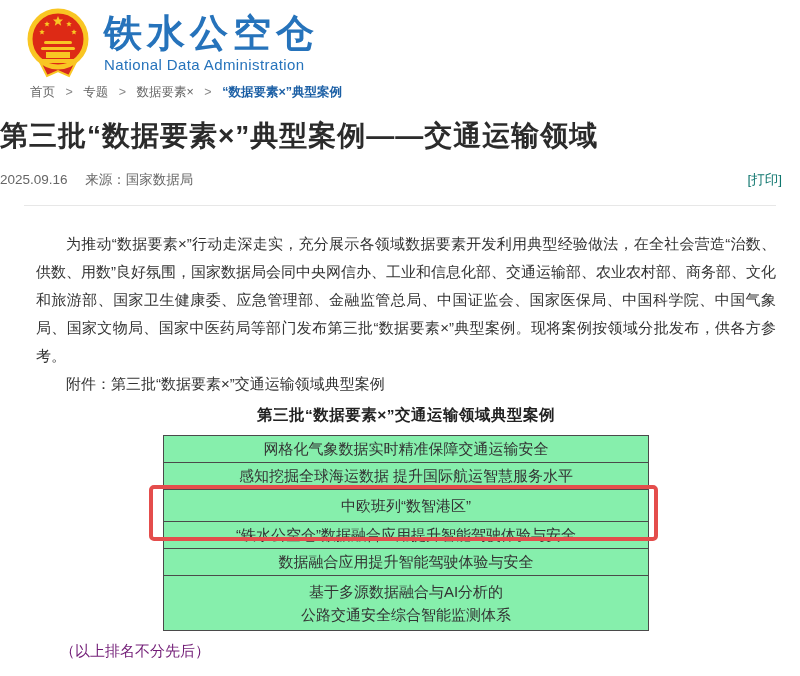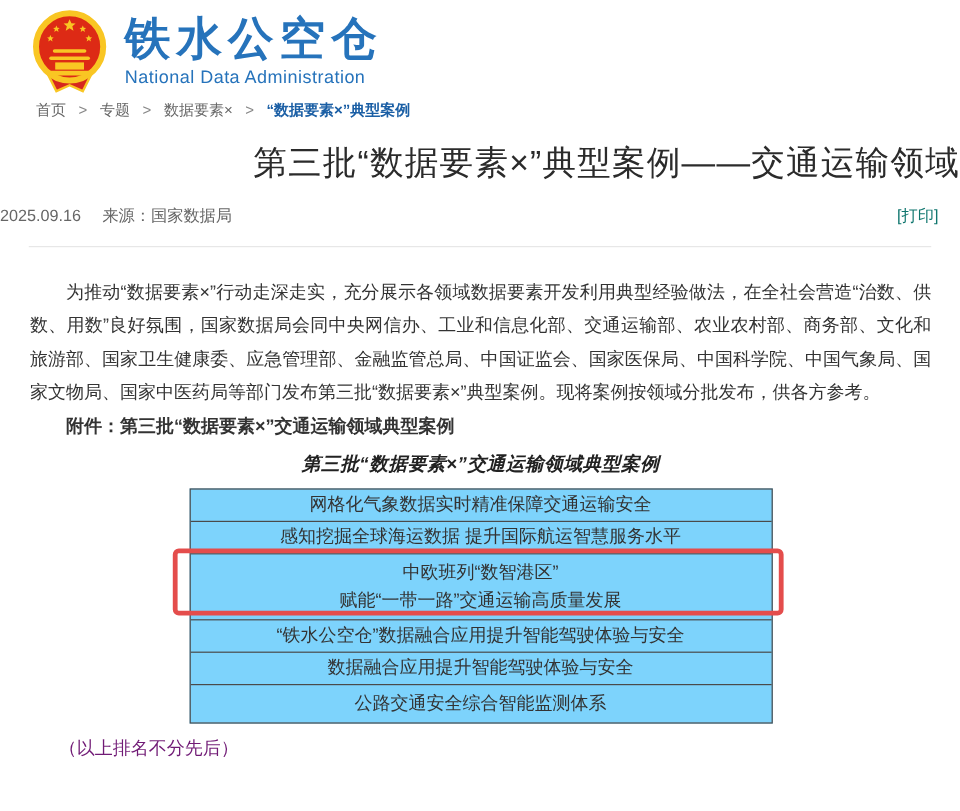--- a/index.html
+++ b/index.html
@@ -14,33 +14,33 @@
   .emblem { width:68px; height:70px; flex:0 0 auto; }
   .brand { margin-left:12px; padding-top:4px; }
   .brand-cn { font-size:38px; font-weight:bold; color:#2673bb; letter-spacing:5px; line-height:42px; }
   .brand-en { font-size:15px; color:#2673bb; letter-spacing:.4px; margin-top:2px; }
   
   .breadcrumb { margin:6px 0 0 30px; font-size:12.5px; color:#666; }
   .breadcrumb .sep { margin:0 7px; color:#888; }
   .crumb-link { color:#666; cursor:pointer; }
   .crumb-current { color:#1b5fa5; font-weight:bold; cursor:pointer; }
   
-  .article-title { text-align:right; font-size:28px; font-weight:normal; color:#2b2b2b; margin-top:16px; letter-spacing:1px; }
+  .article-title { text-align:left; font-size:28px; font-weight:bold; color:#2b2b2b; margin-top:16px; letter-spacing:1px; }
   .meta-row { position:relative; text-align:left; margin-top:16px; font-size:13.5px; color:#666; height:18px; }
   .meta-date { margin-right:14px; }
   .print-btn { position:absolute; right:18px; top:0; color:#0f766e; cursor:pointer; }
   .head-divider { border-bottom:1px solid #e7e7e7; margin:16px 24px 0 24px; }
   
-  .article-body { padding:24px 24px 0 25px; }
+  .article-body { padding:24px 24px 0 36px; }
   .para { font-size:15px; line-height:28px; text-indent:2em; text-align:justify; color:#333; }
-  .attach-line { font-size:15px; line-height:28px; text-indent:2em; color:#333;font-weight:bold; }
-  .table-caption { text-align:center; font-size:15.5px; font-weight:bold; color:#222; margin-top:7px; letter-spacing:.5px;font-style:italic; }
+  .attach-line { font-size:15px; line-height:28px; text-indent:2em; color:#333; }
+  .table-caption { text-align:center; font-size:15.5px; font-weight:bold; color:#222; margin-top:7px; letter-spacing:.5px; }
   
   .cases-wrap { width:486px; margin:9px auto 0 auto; position:relative; }
-  .cases-table { border:1px solid #4a4a4a; background:#7dd3fc; }
+  .cases-table { border:1px solid #4a4a4a; background:#86efac; }
   .t-row { border-bottom:1px solid #4a4a4a; text-align:center; font-size:15px; color:#333; line-height:26px; }
   .t-row:last-child { border-bottom:none; }
   .t-row.two-line { line-height:23px; padding:4px 0; }
   .highlight-box {
     position:absolute; left:-14px; right:-9px; top:50px; height:56px;
     border:4px solid #e44d4c; border-radius:5px; pointer-events:none;
   }
   .note { font-size:15px; color:#701a75; margin:11px 0 0 24px; }
 </style>
 </head>
@@ -98,29 +98,29 @@
   <div class="cases-wrap">
     <div class="cases-table">
       <div class="t-row">
         <div>网格化气象数据实时精准保障交通运输安全</div>
       </div>
       <div class="t-row">
         <div>感知挖掘全球海运数据 提升国际航运智慧服务水平</div>
       </div>
       <div class="t-row two-line">
         <div>中欧班列“数智港区”</div>
-        <div>赋能“一带一路”交通运输高质量发展</div>
       </div>
       <div class="t-row">
         <div>“铁水公空仓”数据融合应用提升智能驾驶体验与安全</div>
       </div>
       <div class="t-row">
         <div>数据融合应用提升智能驾驶体验与安全</div>
       </div>
       <div class="t-row two-line">
+        <div>基于多源数据融合与AI分析的</div>
         <div>公路交通安全综合智能监测体系</div>
       </div>
     </div>
     <div class="highlight-box"></div>
   </div>
 
   <div class="note">（以上排名不分先后）</div>
 
 </div>
 

